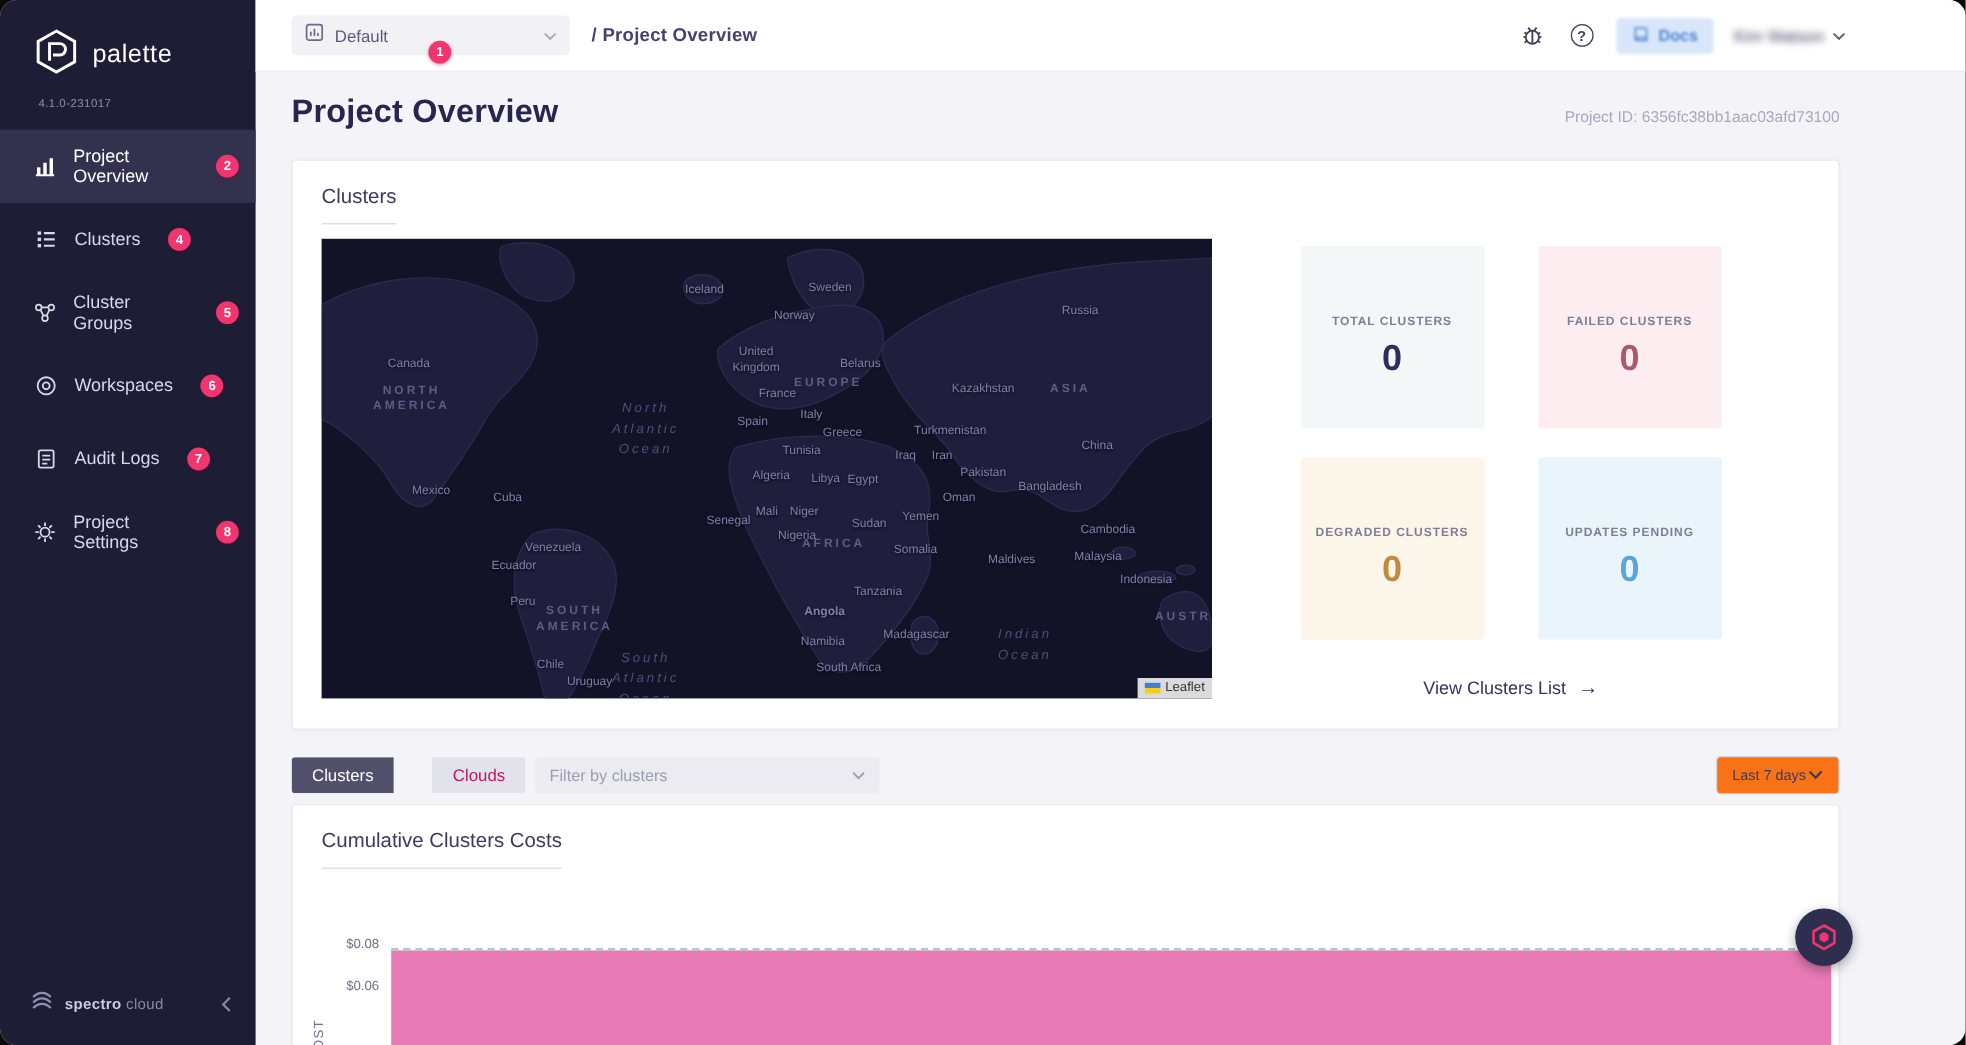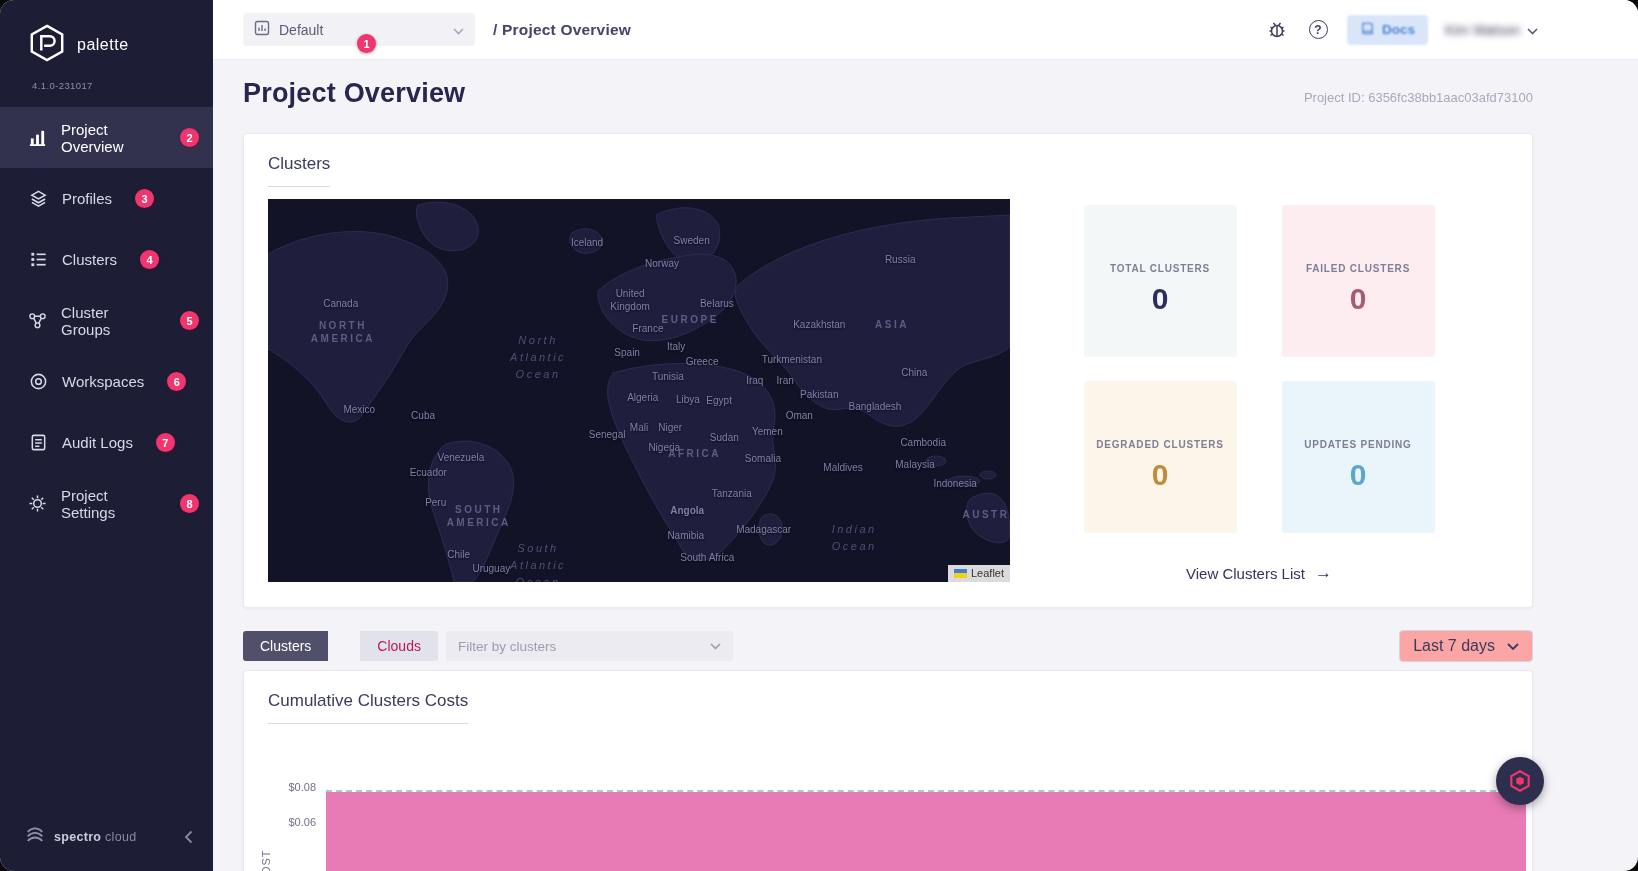--- a/index.html
+++ b/index.html
@@ -3,21 +3,21 @@
 <meta charset="utf-8">
 <style>
   * { box-sizing: border-box; margin: 0; padding: 0; }
   body { background:#0a0a0a; font-family:"Liberation Sans", sans-serif; }
   .window { width:1638px; height:871px; border-radius:14px; overflow:hidden; display:flex;
             background:#f4f4f8; position:relative; margin:0 auto; }
 
   
   .sidebar { width:213px; background:#1d1d36; flex-shrink:0; display:flex; flex-direction:column; }
   .brand { display:flex; align-items:center; gap:11px; padding:24px 0 4px 28px; }
-  .brand-name { font-size:16px; color:#fff; font-weight:500; letter-spacing:.5px; }
+  .brand-name { font-size:21px; color:#fff; font-weight:500; letter-spacing:.5px; }
   .version { padding:10px 0 16px 32px; font-size:9.5px; color:#8e8ea8; letter-spacing:.4px; }
   .nav-item { display:flex; align-items:center; gap:14px; height:61px; padding:0 14px 0 28px;
               font-size:15px; color:#d8d8e8; cursor:pointer; }
   .nav-item.active { background:#32324f; color:#fff; }
   .nav-icon { width:20px; height:20px; display:flex; align-items:center; justify-content:center; }
   .num-badge { min-width:19px; height:19px; border-radius:50%; background:#f1356e; color:#fff;
                font-size:11px; font-weight:bold; display:inline-flex; align-items:center;
                justify-content:center; margin-left:9px; padding:0 3px;
                box-shadow:0 1px 3px rgba(120,0,40,.4); }
   .sidebar-footer { margin-top:auto; display:flex; align-items:center; gap:8px; padding:16px 20px 22px 24px; }
@@ -83,23 +83,23 @@
 
   
   .filter-bar { display:flex; align-items:center; margin-top:22px; gap:8px; }
   .tabs { display:flex; border-radius:3px; overflow:hidden; }
   .tab { height:30px; display:flex; align-items:center; padding:0 17px; font-size:14px; cursor:pointer; }
   .tab.active { background:#50506b; color:#fff; }
   .tab.inactive { background:#e2e2ea; color:#be185d;margin-left:32px; }
   .filter-select { width:287px; height:30px; background:#ebebf1; border-radius:3px; display:flex;
                    align-items:center; padding:0 12px; color:#9c9cb2; font-size:13.5px; cursor:pointer; }
   .filter-select .chev { margin-left:auto; display:flex; }
-  .range-select { margin-left:auto; height:32px; background:#fca5a5; border:1px solid #d6d6e2;
-                  border-radius:4px; display:flex; align-items:center; gap:12px; padding:0 13px;
-                  font-size:16px; color:#3a3a5e; font-weight:500; cursor:pointer; }
+  .range-select { margin-left:auto; height:32px; background:#f97316; border:1px solid #d6d6e2;
+                  border-radius:4px; display:flex; align-items:center; gap:2px; padding:0 13px;
+                  font-size:12px; color:#3a3a5e; font-weight:500; cursor:pointer; }
 
   
   .chart-card { margin-top:8px; }
   .chart { position:relative; height:260px; margin-top:40px; margin-right:-18px; }
   .ytick { position:absolute; left:0; width:48px; text-align:right; font-size:11px; color:#70708a; }
   .plot { position:absolute; left:58px; right:0; top:0; bottom:0; }
   .area-fill { position:absolute; left:0; right:0; top:28px; bottom:-10px; background:#e87ab6; }
   .dash-line { position:absolute; left:0; right:0; top:26px; border-top:2px dashed #a9cbca; }
   .ylabel-rot { position:absolute; left:-8px; top:120px; transform:rotate(-90deg);
                 transform-origin:left top; font-size:11px; color:#70708a; letter-spacing:1px; }
@@ -131,31 +131,20 @@
         <span class="nav-icon">
           <svg width="19" height="19" viewBox="0 0 20 20" fill="none" stroke="currentColor" stroke-width="1.8">
             <path d="M2 18 H18"></path>
               <rect x="3" y="11" width="3" height="7" fill="currentColor" stroke="none"></rect>
             <rect x="8.5" y="7" width="3" height="11" fill="currentColor" stroke="none"></rect>
             <rect x="14" y="3" width="3" height="15" fill="currentColor" stroke="none"></rect>
           </svg>
         </span>
         <span>Project Overview</span>
         <span class="num-badge">2</span>
-      </div>
-      <div class="nav-item">
-        <span class="nav-icon">
-          <svg width="19" height="19" viewBox="0 0 20 20" fill="none" stroke="currentColor" stroke-width="1.6">
-            <path d="M10 2.5 L17 6.5 L10 10.5 L3 6.5 Z"></path>
-              <path d="M3 10.5 L10 14.5 L17 10.5"></path>
-              <path d="M3 14 L10 18 L17 14"></path>
-          </svg>
-        </span>
-        <span>Profiles</span>
-        <span class="num-badge">3</span>
       </div>
       <div class="nav-item">
         <span class="nav-icon">
           <svg width="19" height="19" viewBox="0 0 20 20" fill="none" stroke="currentColor" stroke-width="1.8">
             <rect x="2.5" y="3" width="3" height="3" fill="currentColor" stroke="none"></rect>
               <path d="M8 4.5 H17.5"></path>
             <rect x="2.5" y="8.5" width="3" height="3" fill="currentColor" stroke="none"></rect>
               <path d="M8 10 H17.5"></path>
             <rect x="2.5" y="14" width="3" height="3" fill="currentColor" stroke="none"></rect>
               <path d="M8 15.5 H17.5"></path>

